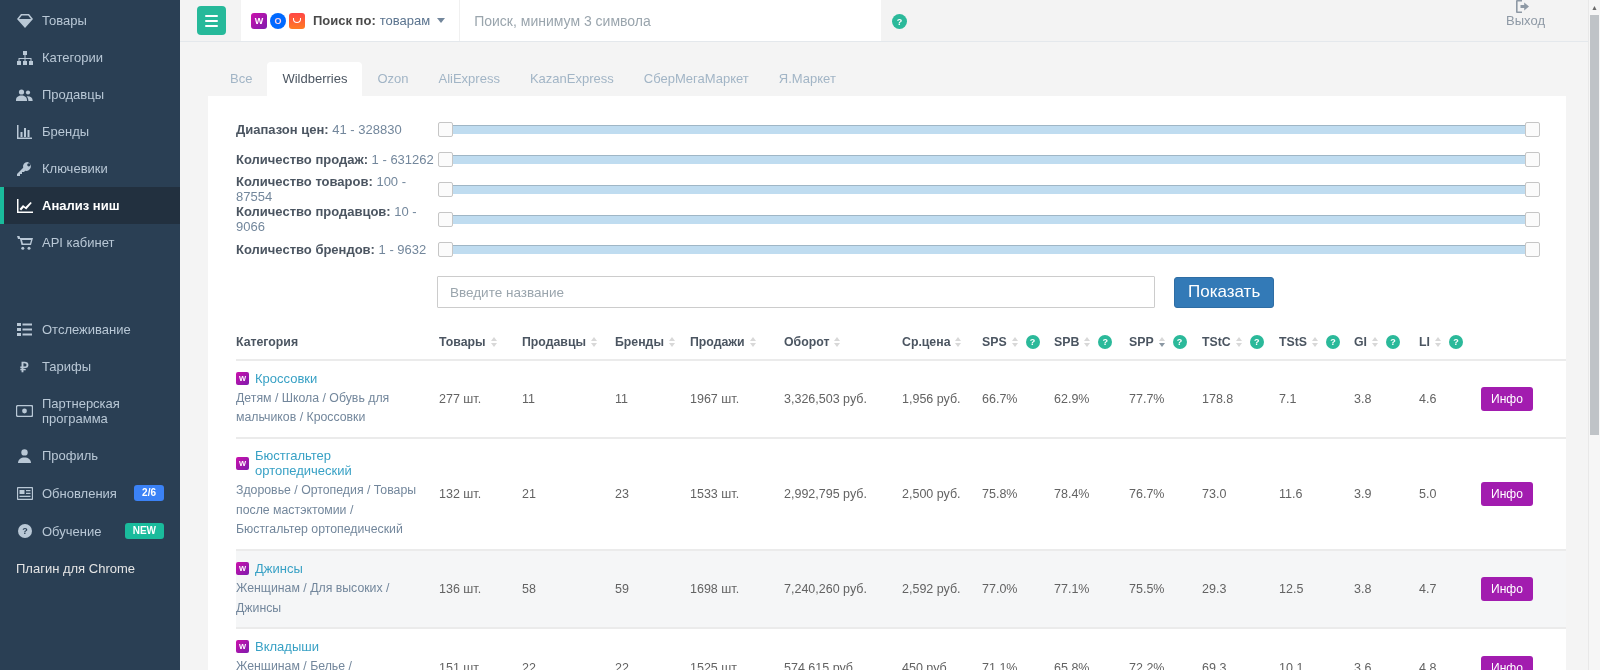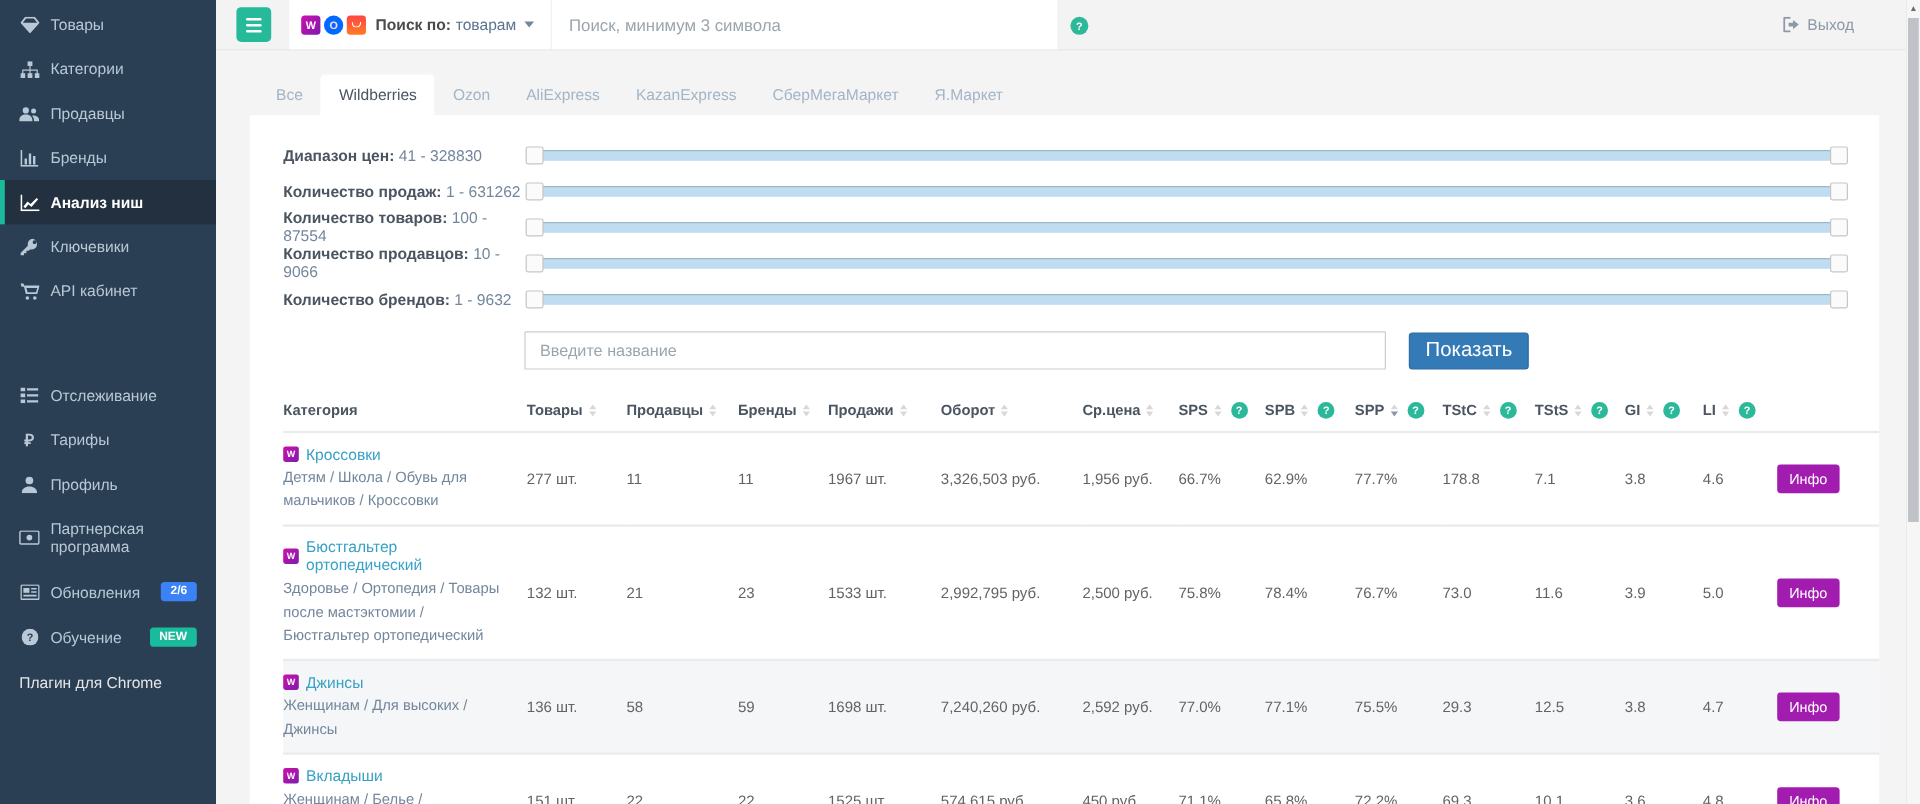--- a/index.html
+++ b/index.html
@@ -33,21 +33,21 @@
   .mp-ozon { background:#0069ff; border-radius:50%; font-size:9px; color:#ffd5e8; }
   .mp-ali { background:linear-gradient(180deg,#ff4646,#ff7b22); }
   .mp-ali i { width:8px; height:5px; border:1.6px solid #fff; border-top:none; border-radius:0 0 7px 7px; display:block; }
   .search-by .lbl { font-weight:bold; color:#4a4a4a; font-size:13px; margin-left:5px; }
   .search-by .val { color:#5A738E; font-size:13px; margin-left:4px;text-align:center; }
   .caret { width:0; height:0; border:4px solid transparent; border-top:5px solid #73879C; margin-left:7px; margin-top:4px; }
   .search-input { border:none; outline:none; flex:1; font-size:14px; padding:0 14px; color:#444; font-family:"Liberation Sans", sans-serif; }
   .search-input::placeholder { color:#9aa5ad; }
   .qcircle { width:15px; height:15px; border-radius:50%; background:#2bb99a; color:#fff; font-size:9px; font-weight:bold; display:inline-flex; align-items:center; justify-content:center; flex:none; }
   .topbar .qcircle { margin:14px 0 0 11px; cursor:pointer; }
-  .logout { margin-left:auto; margin-right:55px; display:flex; align-items:center; color:#8e99a5; font-size:13px; cursor:pointer; }
+  .logout { margin-left:auto; margin-right:55px; display:flex; align-items:center; color:#8e99a5; font-size:13px; cursor:pointer;flex-direction:column; }
   .logout svg { margin-right:6px; }
 
   
   .content-wrap { flex:1; padding:20px 0 0 28px; }
   .tabs { display:flex; margin-left:7px; }
   .tab { padding:9px 15px 10px; font-size:13px; color:#a2b5c6; cursor:pointer; border-radius:4px 4px 0 0; white-space:nowrap;text-align:center; }
   .tab.active { background:#fff; color:#4b5561; }
 
   
   .card { background:#fff; width:1358px; min-height:545px; padding:18px 14px 14px; }
@@ -121,36 +121,36 @@
   </div>
   <div class="nav-item">
     <span class="ico">
         <svg width="15" height="14" viewBox="0 0 15 14">
           <path d="M0 0h1.5v14H0zM0 12.5h15V14H0z" fill="#b9c8d6"></path>
           <path d="M3.5 7h2v5h-2zM7 3h2v9H7zM10.5 5h2v7h-2z" fill="#b9c8d6"></path>
         </svg>
       </span>
     <span>Бренды</span>
   </div>
+  <div class="nav-item">
+    <span class="ico">
+        <svg width="15" height="14" viewBox="0 0 15 14">
+          <path d="M10.5 0a4.5 4.5 0 0 0-4.3 5.8L0 12v2h3v-2h2v-2h2l1.2-1.2A4.5 4.5 0 1 0 10.5 0zm1.3 4.4a1.6 1.6 0 1 1 0-3.2 1.6 1.6 0 0 1 0 3.2z" fill="#b9c8d6"></path>
+        </svg>
+      </span>
+    <span>Ключевики</span>
+  </div>
   <div class="nav-item active">
     <span class="ico">
         <svg width="16" height="14" viewBox="0 0 16 14">
           <path d="M0 0h1.5v14H0zM0 12.5h16V14H0z" fill="#fff"></path>
           <path d="m2.5 10 3.5-4 2.5 2L13.5 3l1.3 1.1-5.6 6.4-2.5-2-2.6 3z" fill="#fff"></path>
         </svg>
       </span>
     <span>Анализ ниш</span>
-  </div>
-  <div class="nav-item">
-    <span class="ico">
-        <svg width="15" height="14" viewBox="0 0 15 14">
-          <path d="M10.5 0a4.5 4.5 0 0 0-4.3 5.8L0 12v2h3v-2h2v-2h2l1.2-1.2A4.5 4.5 0 1 0 10.5 0zm1.3 4.4a1.6 1.6 0 1 1 0-3.2 1.6 1.6 0 0 1 0 3.2z" fill="#b9c8d6"></path>
-        </svg>
-      </span>
-    <span>Ключевики</span>
   </div>
   <div class="nav-item">
     <span class="ico">
         <svg width="16" height="14" viewBox="0 0 16 14">
           <path d="M0 0h2.5l.6 2H16l-2 7H4.5L3 3H1zM5 4l1 3.5h7L14 4z" fill="#b9c8d6" fill-rule="evenodd"></path>
           <circle cx="5.8" cy="12.3" r="1.5" fill="#b9c8d6"></circle>
           <circle cx="12" cy="12.3" r="1.5" fill="#b9c8d6"></circle>
         </svg>
       </span>
     <span>API кабинет</span>
@@ -165,35 +165,35 @@
         </svg>
       </span>
     <span>Отслеживание</span>
   </div>
   <div class="nav-item">
     <span class="ico" style="color:#b9c8d6;font-size:14px;font-weight:bold;">₽</span>
     <span>Тарифы</span>
   </div>
   <div class="nav-item">
     <span class="ico">
+        <svg width="17" height="12" viewBox="0 0 17 12">
+          <rect x="0.5" y="0.5" width="16" height="11" rx="1.5" fill="none" stroke="#b9c8d6" stroke-width="1.4"></rect>
+          <circle cx="8.5" cy="6" r="2.4" fill="#b9c8d6"></circle>
+        </svg>
+      </span>
+    <span>Партнерская программа</span>
+  </div>
+  <div class="nav-item">
+    <span class="ico">
         <svg width="13" height="14" viewBox="0 0 13 14">
           <circle cx="6.5" cy="3.4" r="3.2" fill="#b9c8d6"></circle>
           <path d="M0 14c0-3.6 2.9-5.6 6.5-5.6S13 10.4 13 14z" fill="#b9c8d6"></path>
         </svg>
       </span>
     <span>Профиль</span>
-  </div>
-  <div class="nav-item">
-    <span class="ico">
-        <svg width="17" height="12" viewBox="0 0 17 12">
-          <rect x="0.5" y="0.5" width="16" height="11" rx="1.5" fill="none" stroke="#b9c8d6" stroke-width="1.4"></rect>
-          <circle cx="8.5" cy="6" r="2.4" fill="#b9c8d6"></circle>
-        </svg>
-      </span>
-    <span>Партнерская программа</span>
   </div>
   <div class="nav-item">
     <span class="ico">
         <svg width="16" height="13" viewBox="0 0 16 13">
           <rect x="0.5" y="0.5" width="15" height="12" rx="1" fill="none" stroke="#b9c8d6" stroke-width="1.3"></rect>
           <rect x="2.5" y="3" width="5" height="4" fill="#b9c8d6"></rect>
           <path d="M9 3h4.5v1.3H9zM9 5.7h4.5V7H9zM2.5 8.7h11V10h-11z" fill="#b9c8d6"></path>
         </svg>
       </span>
     <span>Обновления</span>

